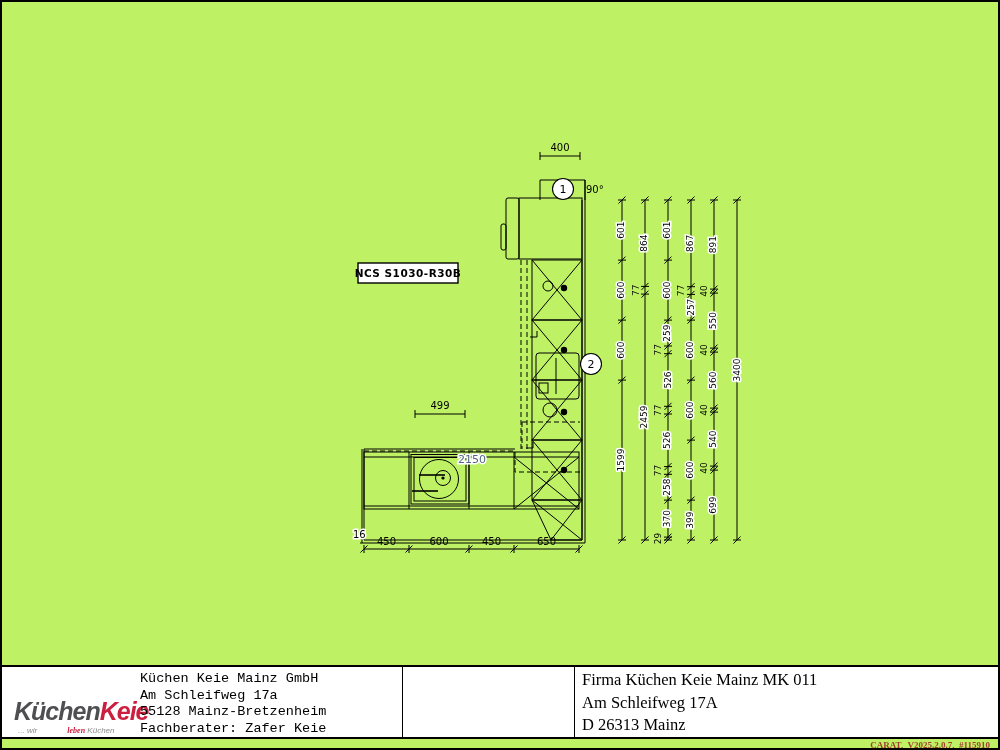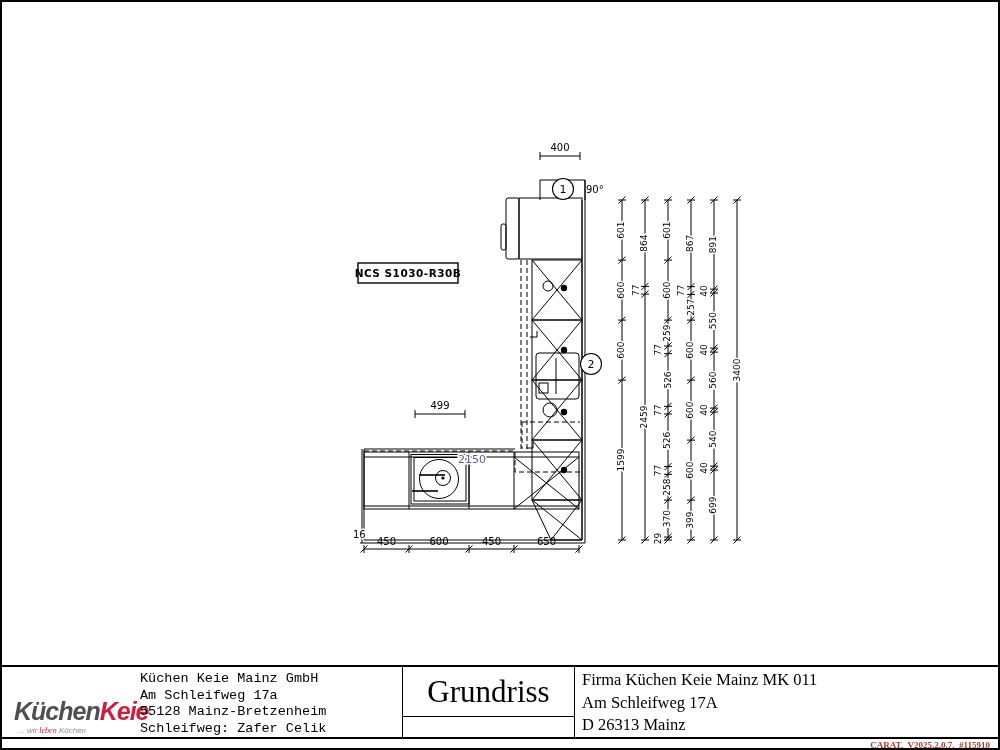--- a/index.html
+++ b/index.html
@@ -1,16 +1,16 @@
 <!DOCTYPE html>
 <html><head>
 <meta charset="utf-8">
 <style>
   html,body{margin:0;padding:0;background:#e8e8e8;}
-  .page{position:relative;width:1000px;height:750px;background:#ffffff;box-sizing:border-box;
+  .page{position:relative;width:1000px;height:750px;background:#bef264;box-sizing:border-box;
         border:2px solid #000;overflow:hidden;font-family:"Liberation Sans",sans-serif;}
   svg text{user-select:none;}
   .dl{stroke:#000;stroke-width:1;}
   .thin{stroke:#000;stroke-width:1;fill:none;}
   .thick{stroke:#000;stroke-width:1.6;fill:none;}
   .dash{stroke:#000;stroke-width:1;fill:none;stroke-dasharray:5 3;}
   .dt{font:9px "DejaVu Sans",sans-serif;fill:#000;dominant-baseline:middle;}
   .dtb{font:10px "DejaVu Sans",sans-serif;fill:#000;}
   .halo{paint-order:stroke;stroke:#fff;stroke-width:3px;}
   .bigdim{font:10px "DejaVu Sans",sans-serif;fill:#000;}
@@ -22,21 +22,21 @@
                border-top:2px solid #000;border-bottom:2px solid #000;box-sizing:border-box;background:#fff;}
   .tb-cell{position:absolute;top:0;bottom:0;box-sizing:border-box;}
   .tb-left{left:0;width:400px;}
   .tb-mid{left:400px;width:173px;border-left:1.5px solid #000;border-right:1.5px solid #000;}
   .tb-right{left:573px;right:0;}
   .logo{position:absolute;left:12px;top:32px;font-style:italic;font-weight:bold;
         font-size:25px;letter-spacing:-1px;line-height:1;white-space:nowrap;}
   .logo-k1{color:#4f4f52;}
   .logo-k2{color:#cc1f3f;}
   .logo-tag{font-size:8px;font-weight:400;letter-spacing:0;color:#8c8c8c;margin-top:3px;margin-left:4px;}
-  .logo-tag .accent{color:#cc1f3f;font-family:"Liberation Serif",serif;font-weight:normal;}
+  .logo-tag .accent{color:#cc1f3f;font-family:"Liberation Serif",serif;font-weight:bold;margin-left:28px;}
   .company{position:absolute;left:138px;top:4px;font-family:Liberation Mono, monospace;
            font-size:13.5px;line-height:16.5px;color:#000;}
   .mid-top{height:50px;display:flex;align-items:center;justify-content:center;
            border-bottom:1.5px solid #000;box-sizing:border-box;}
   .doc-title{font-family:"Liberation Serif",serif;font-size:31px;color:#000;}
   .mid-bot{height:20px;display:flex;align-items:center;justify-content:center;}
   .doc-date{font-family:"Liberation Serif",serif;font-size:12.5px;color:#000;}
   .customer{padding:2px 0 0 7px;font-family:"Liberation Serif",serif;font-size:16.5px;line-height:22.5px;color:#000;}
   .carat{position:absolute;right:8px;top:738px;font-family:"Liberation Serif",serif;
          font-size:9px;color:#a04030;white-space:pre;font-weight:bold;}
@@ -337,28 +337,25 @@
 
     <div class="tb-cell tb-left">
       <div class="logo">
         <span class="logo-k1">Küchen</span><span class="logo-k2">Keie</span>
         <div class="logo-tag"><span>... wir </span><span class="accent">leben</span><span> Küchen</span></div>
       </div>
       <div class="company">
         <div>Küchen Keie Mainz GmbH</div>
         <div>Am Schleifweg 17a</div>
         <div>55128 Mainz-Bretzenheim</div>
-        <div>Schleifweg: Zafer Celik</div>
+        <div>Fachberater: Zafer Keie</div>
       </div>
     </div>
 
     <div class="tb-cell tb-mid">
-      <div class="mid-top">
-        <span class="doc-title">Grundriss</span>
-      </div>
     </div>
 
     <div class="tb-cell tb-right">
       <div class="customer">
         <div>Firma Küchen Keie Mainz MK 011</div>
         <div>Am Schleifweg 17A</div>
         <div>D 26313 Mainz</div>
       </div>
     </div>
   </div>

